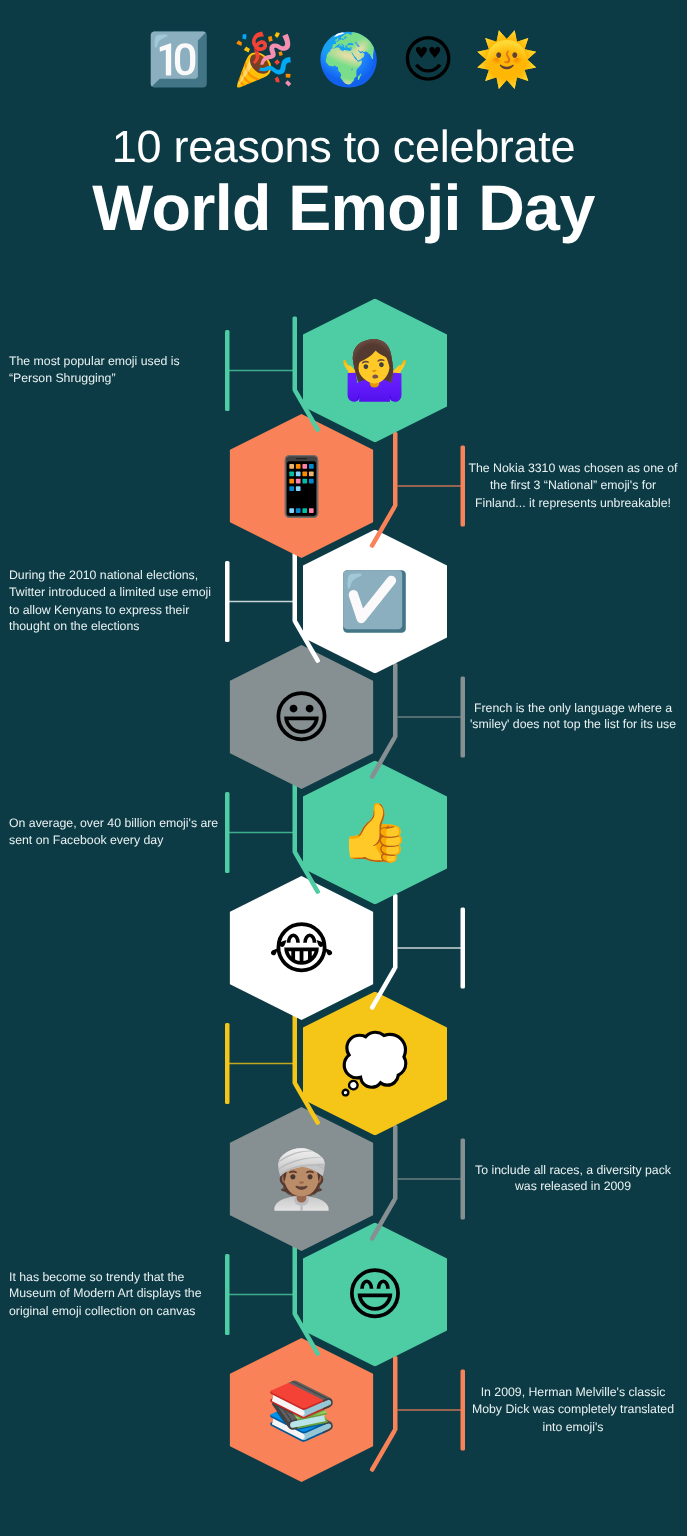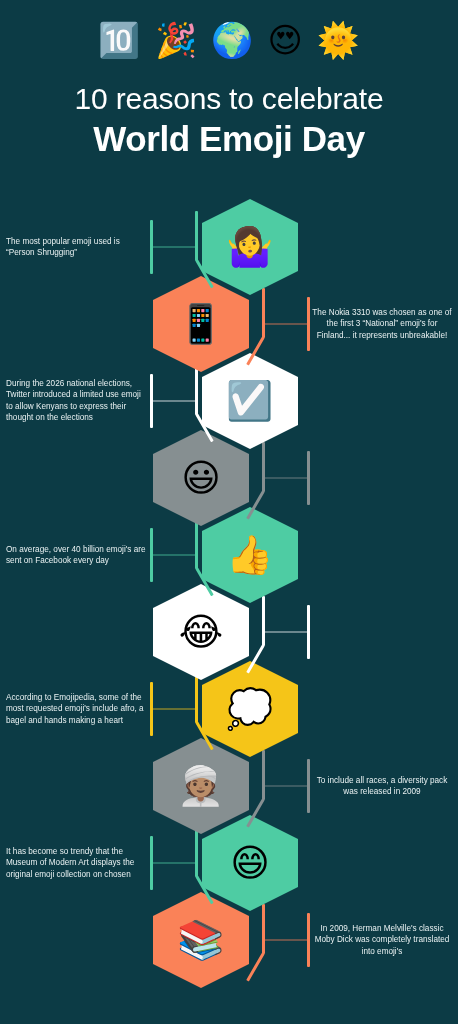--- a/index.html
+++ b/index.html
@@ -26,21 +26,21 @@
   }
   .title-wrap {
     position:absolute; top:80px; left:0; width:458px;
     text-align:center; color:#ffffff;
   }
   .title-line1 {
     font-size:30px; font-weight:400; letter-spacing:-0.2px;
     line-height:38px; color:#ffffff;
   }
   .title-line2 {
-    font-size:35px; font-weight:700; letter-spacing:-0.4px;
+    font-size:43px; font-weight:700; letter-spacing:-0.4px;
     line-height:42px; color:#ffffff;
   }
 
   
   .row { position:absolute; left:0; width:458px; height:96px; }
 
   
   .hex {
     position:absolute; top:0;
     width:96px; height:96px;
@@ -116,30 +116,31 @@
         <div class="cap r">The Nokia 3310 was chosen as one of the first 3 “National” emoji's for Finland... it represents unbreakable!</div>
         <div class="tick" style="background: rgb(250, 130, 88); left: 307px;"></div>
         <div class="hline" style="background: rgb(250, 130, 88); opacity: 0.78; left: 265px; width: 44px;"></div>
         <div class="vbar" style="background: rgb(250, 130, 88); left: 262px; top: 12px; height: 50px;"></div>
         <div class="diag" style="background: rgb(250, 130, 88); left: 262px; top: 61px; height: 32px; transform: rotate(30deg);"></div>
       </div>
       <div class="row" style="top: 353px; z-index: 98;">
         <div class="hex right" style="background: rgb(255, 255, 255);">
           <span class="glyph">☑️</span>
         </div>
-        <div class="cap l">During the 2026 national elections, Twitter introduced a limited use emoji to allow Kenyans to express their thought on the elections</div>
+        <div class="cap l">During the 2010 national elections, Twitter introduced a limited use emoji to allow Kenyans to express their thought on the elections</div>
         <div class="tick" style="background: rgb(255, 255, 255); left: 150px;"></div>
         <div class="hline" style="background: rgb(255, 255, 255); opacity: 0.78; left: 152px; width: 45px;"></div>
         <div class="vbar" style="background: rgb(255, 255, 255); left: 195px; top: 12px; height: 50px;"></div>
         <div class="diag" style="background: rgb(255, 255, 255); left: 195px; top: 61px; height: 32px; transform: rotate(-30deg);"></div>
       </div>
       <div class="row" style="top: 430px; z-index: 97;">
         <div class="hex left" style="background: rgb(134, 143, 145);">
           <span class="glyph">😃</span>
         </div>
+        <div class="cap r">French is the only language where a 'smiley' does not top the list for its use</div>
         <div class="tick" style="background: rgb(134, 143, 145); left: 307px;"></div>
         <div class="hline" style="background: rgb(134, 143, 145); opacity: 0.78; left: 265px; width: 44px;"></div>
         <div class="vbar" style="background: rgb(134, 143, 145); left: 262px; top: 12px; height: 50px;"></div>
         <div class="diag" style="background: rgb(134, 143, 145); left: 262px; top: 61px; height: 32px; transform: rotate(30deg);"></div>
       </div>
       <div class="row" style="top: 507px; z-index: 96;">
         <div class="hex right" style="background: rgb(78, 204, 163);">
           <span class="glyph">👍</span>
         </div>
         <div class="cap l">On average, over 40 billion emoji's are sent on Facebook every day</div>
@@ -154,41 +155,40 @@
         </div>
         <div class="tick" style="background: rgb(255, 255, 255); left: 307px;"></div>
         <div class="hline" style="background: rgb(255, 255, 255); opacity: 0.78; left: 265px; width: 44px;"></div>
         <div class="vbar" style="background: rgb(255, 255, 255); left: 262px; top: 12px; height: 50px;"></div>
         <div class="diag" style="background: rgb(255, 255, 255); left: 262px; top: 61px; height: 32px; transform: rotate(30deg);"></div>
       </div>
       <div class="row" style="top: 661px; z-index: 94;">
         <div class="hex right" style="background: rgb(245, 197, 24);">
           <span class="glyph">💭</span>
         </div>
-        <div class="cap l">According to Emojipedia, some of the most requested emoji's include afro, a bagel and hands making a heart</div>
         <div class="tick" style="background: rgb(245, 197, 24); left: 150px;"></div>
         <div class="hline" style="background: rgb(245, 197, 24); opacity: 0.78; left: 152px; width: 45px;"></div>
         <div class="vbar" style="background: rgb(245, 197, 24); left: 195px; top: 12px; height: 50px;"></div>
         <div class="diag" style="background: rgb(245, 197, 24); left: 195px; top: 61px; height: 32px; transform: rotate(-30deg);"></div>
       </div>
       <div class="row" style="top: 738px; z-index: 93;">
         <div class="hex left" style="background: rgb(134, 143, 145);">
           <span class="glyph">👳🏽</span>
         </div>
         <div class="cap r">To include all races, a diversity pack was released in 2009</div>
         <div class="tick" style="background: rgb(134, 143, 145); left: 307px;"></div>
         <div class="hline" style="background: rgb(134, 143, 145); opacity: 0.78; left: 265px; width: 44px;"></div>
         <div class="vbar" style="background: rgb(134, 143, 145); left: 262px; top: 12px; height: 50px;"></div>
         <div class="diag" style="background: rgb(134, 143, 145); left: 262px; top: 61px; height: 32px; transform: rotate(30deg);"></div>
       </div>
       <div class="row" style="top: 815px; z-index: 92;">
         <div class="hex right" style="background: rgb(78, 204, 163);">
           <span class="glyph">😄</span>
         </div>
-        <div class="cap l">It has become so trendy that the Museum of Modern Art displays the original emoji collection on chosen</div>
+        <div class="cap l">It has become so trendy that the Museum of Modern Art displays the original emoji collection on canvas</div>
         <div class="tick" style="background: rgb(78, 204, 163); left: 150px;"></div>
         <div class="hline" style="background: rgb(78, 204, 163); opacity: 0.78; left: 152px; width: 45px;"></div>
         <div class="vbar" style="background: rgb(78, 204, 163); left: 195px; top: 12px; height: 50px;"></div>
         <div class="diag" style="background: rgb(78, 204, 163); left: 195px; top: 61px; height: 32px; transform: rotate(-30deg);"></div>
       </div>
       <div class="row" style="top: 892px; z-index: 91;">
         <div class="hex left" style="background: rgb(250, 130, 88);">
           <span class="glyph">📚</span>
         </div>
         <div class="cap r">In 2009, Herman Melville's classic Moby Dick was completely translated into emoji's</div>

